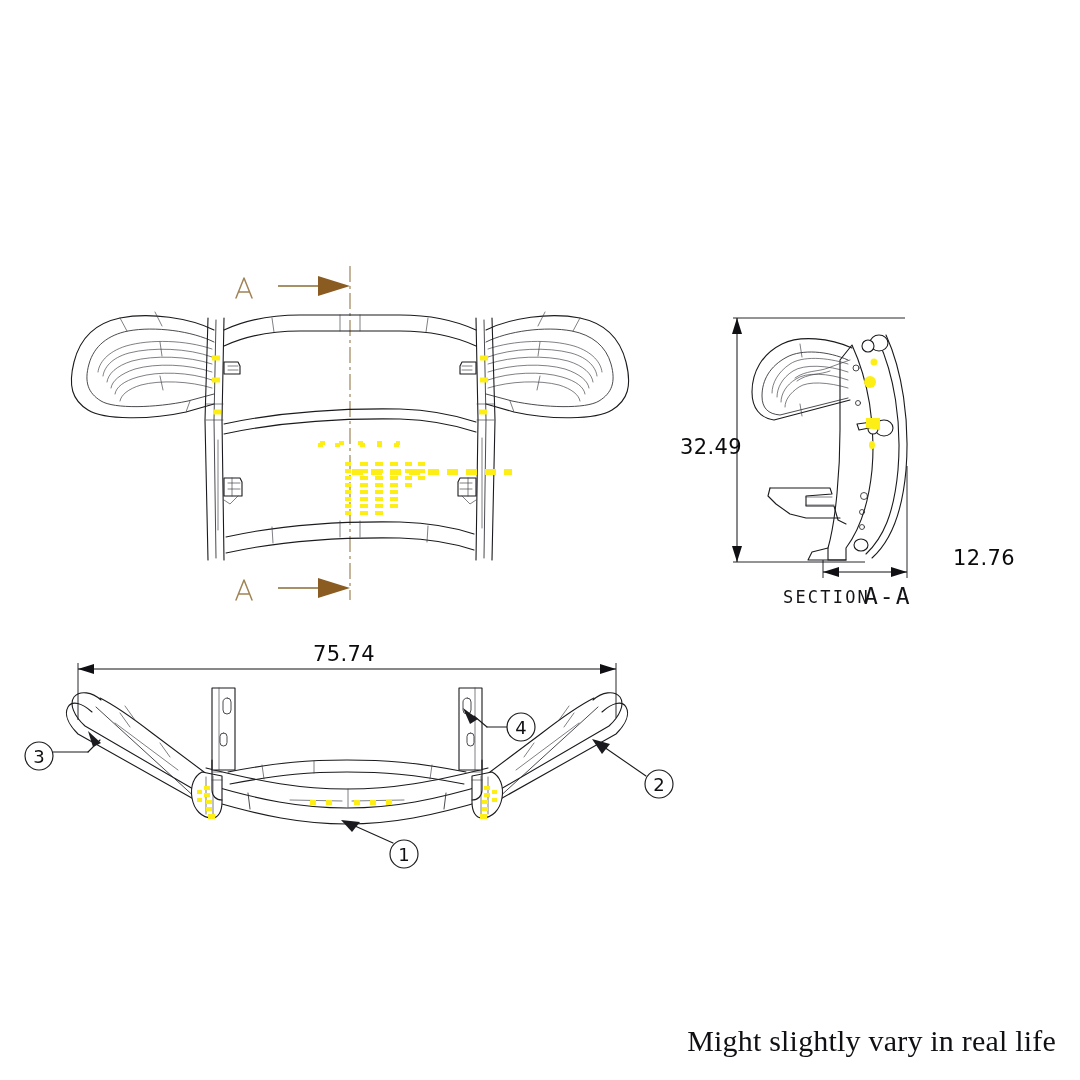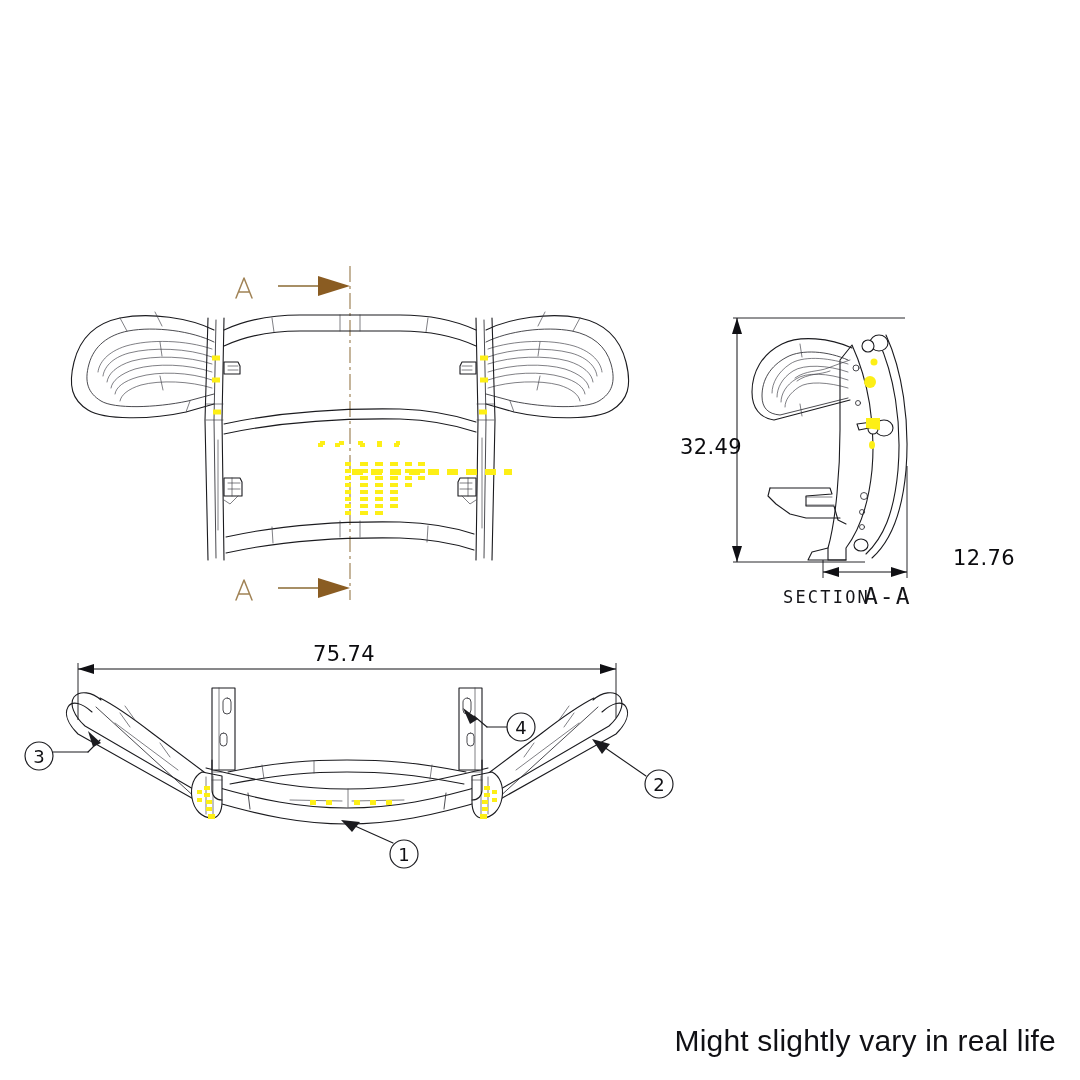--- a/index.html
+++ b/index.html
@@ -129,21 +129,21 @@
     fill: none;
   }
   .hl-dot {
     fill: #fdef16;
     stroke: none;
   }
   .caption {
     position: absolute;
     right: 24px;
     bottom: 22px;
-    font-family: Liberation Sans, sans-serif;
+    font-family: Liberation Serif, serif;
     font-size: 30px;
     color: #101014;
     letter-spacing: 0.2px;
     white-space: nowrap;
   }
 </style>
 </head>
 <body>
 
 <svg id="sheet" viewBox="0 0 1080 1080">

